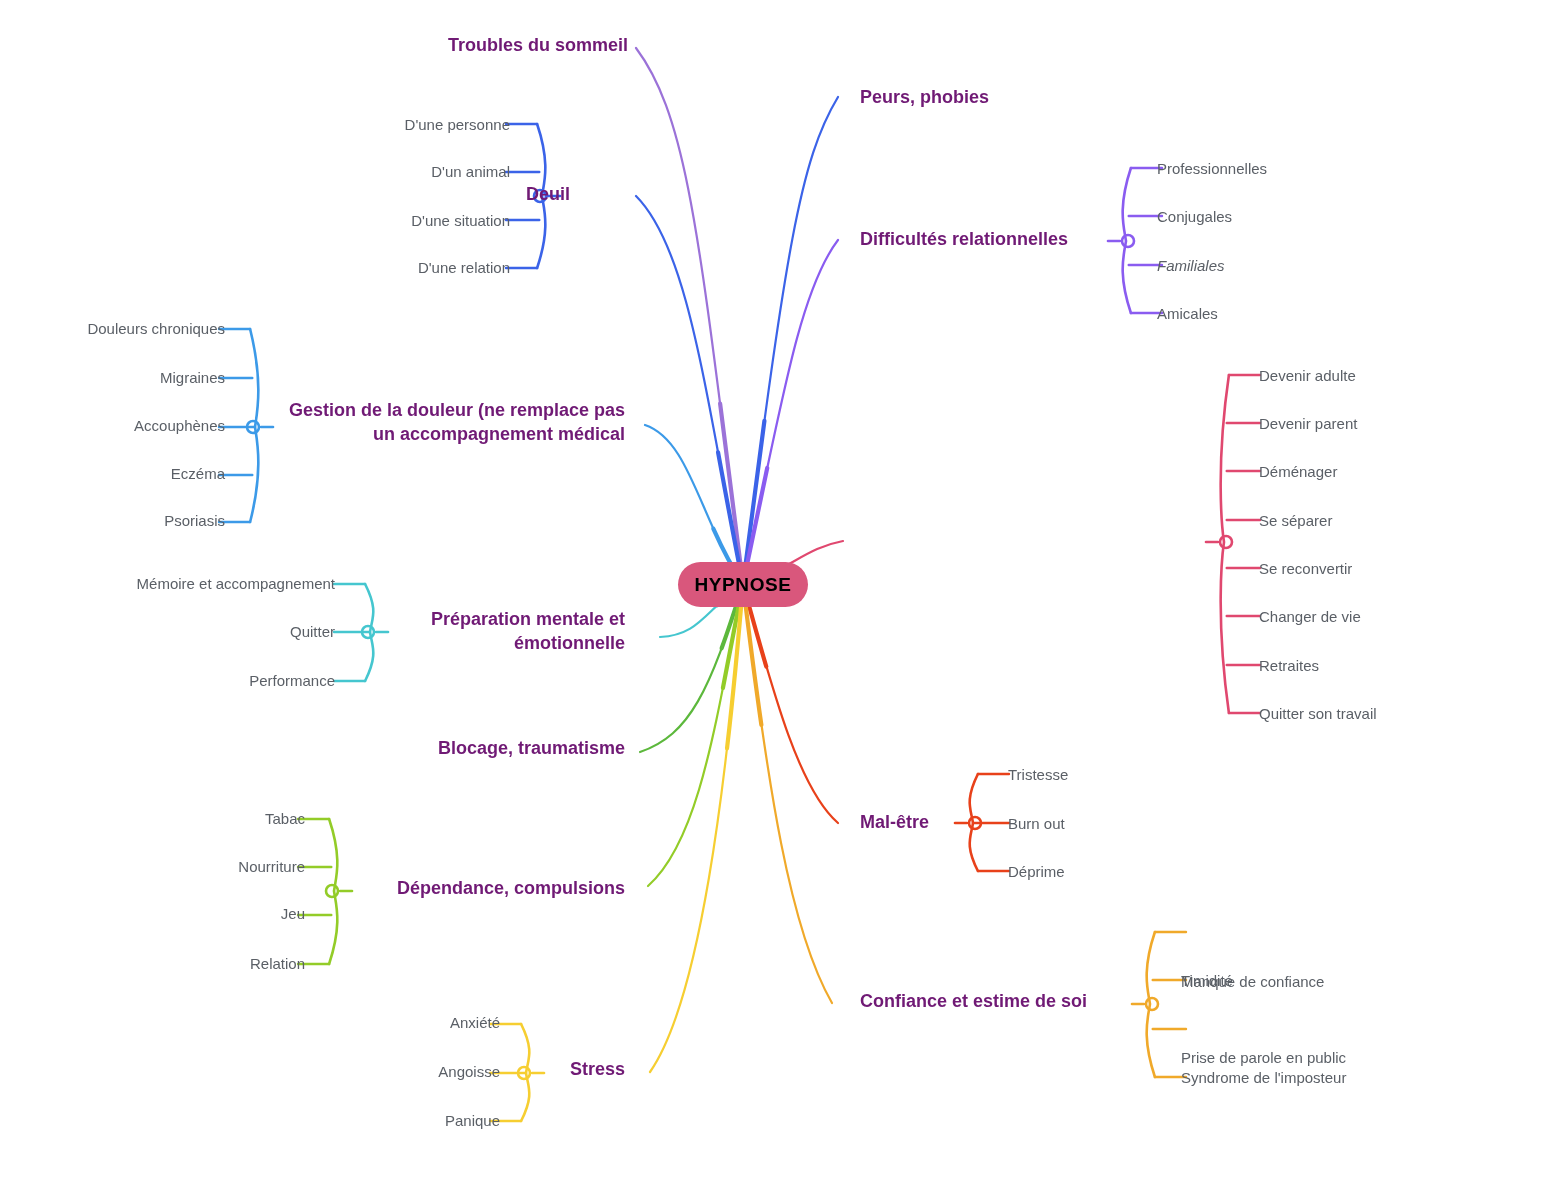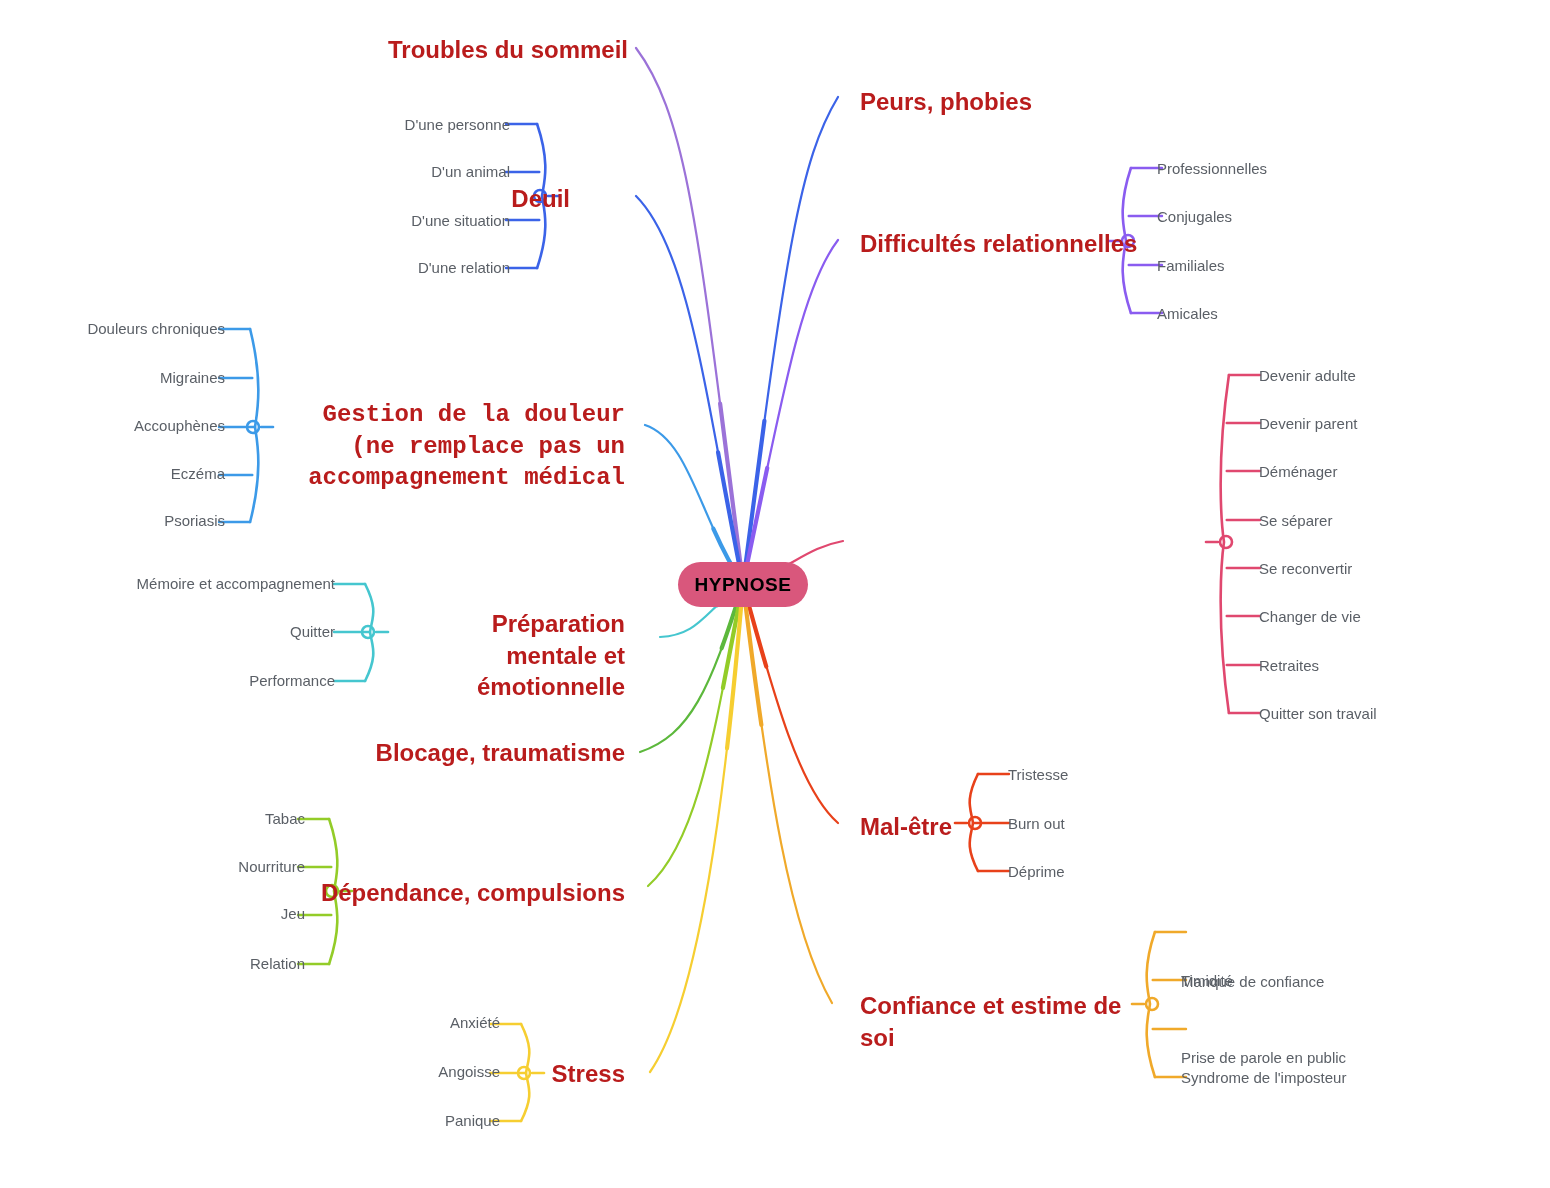--- a/index.html
+++ b/index.html
@@ -36,23 +36,23 @@
     font-weight: bold;
     letter-spacing: 0.6px;
     display: flex;
     align-items: center;
     justify-content: center;
     box-sizing: border-box;
   }
   
   .branch-label {
     position: absolute;
-    font-size: 24px;
+    font-size: 18px;
     font-weight: bold;
-    color: #b91c1c;
+    color: #701a75;
     line-height: 1.32;
   }
   .branch-label.right { text-align: left; }
   .branch-label.left  { text-align: right; }
   
   .leaf-label {
     position: absolute;
     font-size: 15px;
     font-weight: normal;
     color: #5a5f66;
@@ -185,21 +185,21 @@
       <path d="M 1152.695 1029 C 1166.695 1029, 1176 1029, 1186 1029" fill="none" stroke="#f0a92a" stroke-width="2.4" stroke-linecap="round"></path>
       <path d="M 1154.9 1077 C 1168.9 1077, 1176 1077, 1186 1077" fill="none" stroke="#f0a92a" stroke-width="2.4" stroke-linecap="round"></path>
     </svg>
 
   <div class="root-pill">HYPNOSE</div>
 
   <div class="branch-label left" style="left:228px; top:34px; width:400px;">Troubles du sommeil</div>
 
   <div class="branch-label left" style="left:370px; top:183px; width:200px;">Deuil</div>
 
-  <div class="branch-label left" style="left:283px; top:399px; width:342px;font-family:Liberation Mono, monospace;">Gestion de la douleur (ne remplace pas un accompagnement médical</div>
+  <div class="branch-label left" style="left:283px; top:399px; width:342px;">Gestion de la douleur (ne remplace pas un accompagnement médical</div>
 
   <div class="branch-label left" style="left:399px; top:608px; width:226px;">Préparation mentale et émotionnelle</div>
 
   <div class="branch-label left" style="left:340px; top:737px; width:285px;">Blocage, traumatisme</div>
 
   <div class="branch-label left" style="left:300px; top:877px; width:325px;">Dépendance, compulsions</div>
 
   <div class="branch-label left" style="left:450px; top:1058px; width:175px;">Stress</div>
 
   <div class="branch-label right" style="left:860px; top:86px; width:330px;">Peurs, phobies</div>
@@ -230,21 +230,21 @@
   <div class="leaf-label left" style="left:60px; top:858px; width:245px;">Nourriture</div>
   <div class="leaf-label left" style="left:60px; top:905px; width:245px;">Jeu</div>
   <div class="leaf-label left" style="left:60px; top:955px; width:245px;">Relation</div>
 
   <div class="leaf-label left" style="left:260px; top:1014px; width:240px;">Anxiété</div>
   <div class="leaf-label left" style="left:260px; top:1063px; width:240px;">Angoisse</div>
   <div class="leaf-label left" style="left:260px; top:1112px; width:240px;">Panique</div>
 
   <div class="leaf-label right" style="left:1157px; top:160px;">Professionnelles</div>
   <div class="leaf-label right" style="left:1157px; top:208px;">Conjugales</div>
-  <div class="leaf-label right" style="left:1157px; top:257px;">Familiales</div>
+  <div class="leaf-label right" style="left:1157px; top:257px;font-style:italic;">Familiales</div>
   <div class="leaf-label right" style="left:1157px; top:305px;">Amicales</div>
 
   <div class="leaf-label right" style="left:1259px; top:367px;">Devenir adulte</div>
   <div class="leaf-label right" style="left:1259px; top:415px;">Devenir parent</div>
   <div class="leaf-label right" style="left:1259px; top:463px;">Déménager</div>
   <div class="leaf-label right" style="left:1259px; top:512px;">Se séparer</div>
   <div class="leaf-label right" style="left:1259px; top:560px;">Se reconvertir</div>
   <div class="leaf-label right" style="left:1259px; top:608px;">Changer de vie</div>
   <div class="leaf-label right" style="left:1259px; top:657px;">Retraites</div>
   <div class="leaf-label right" style="left:1259px; top:705px;">Quitter son travail</div>

